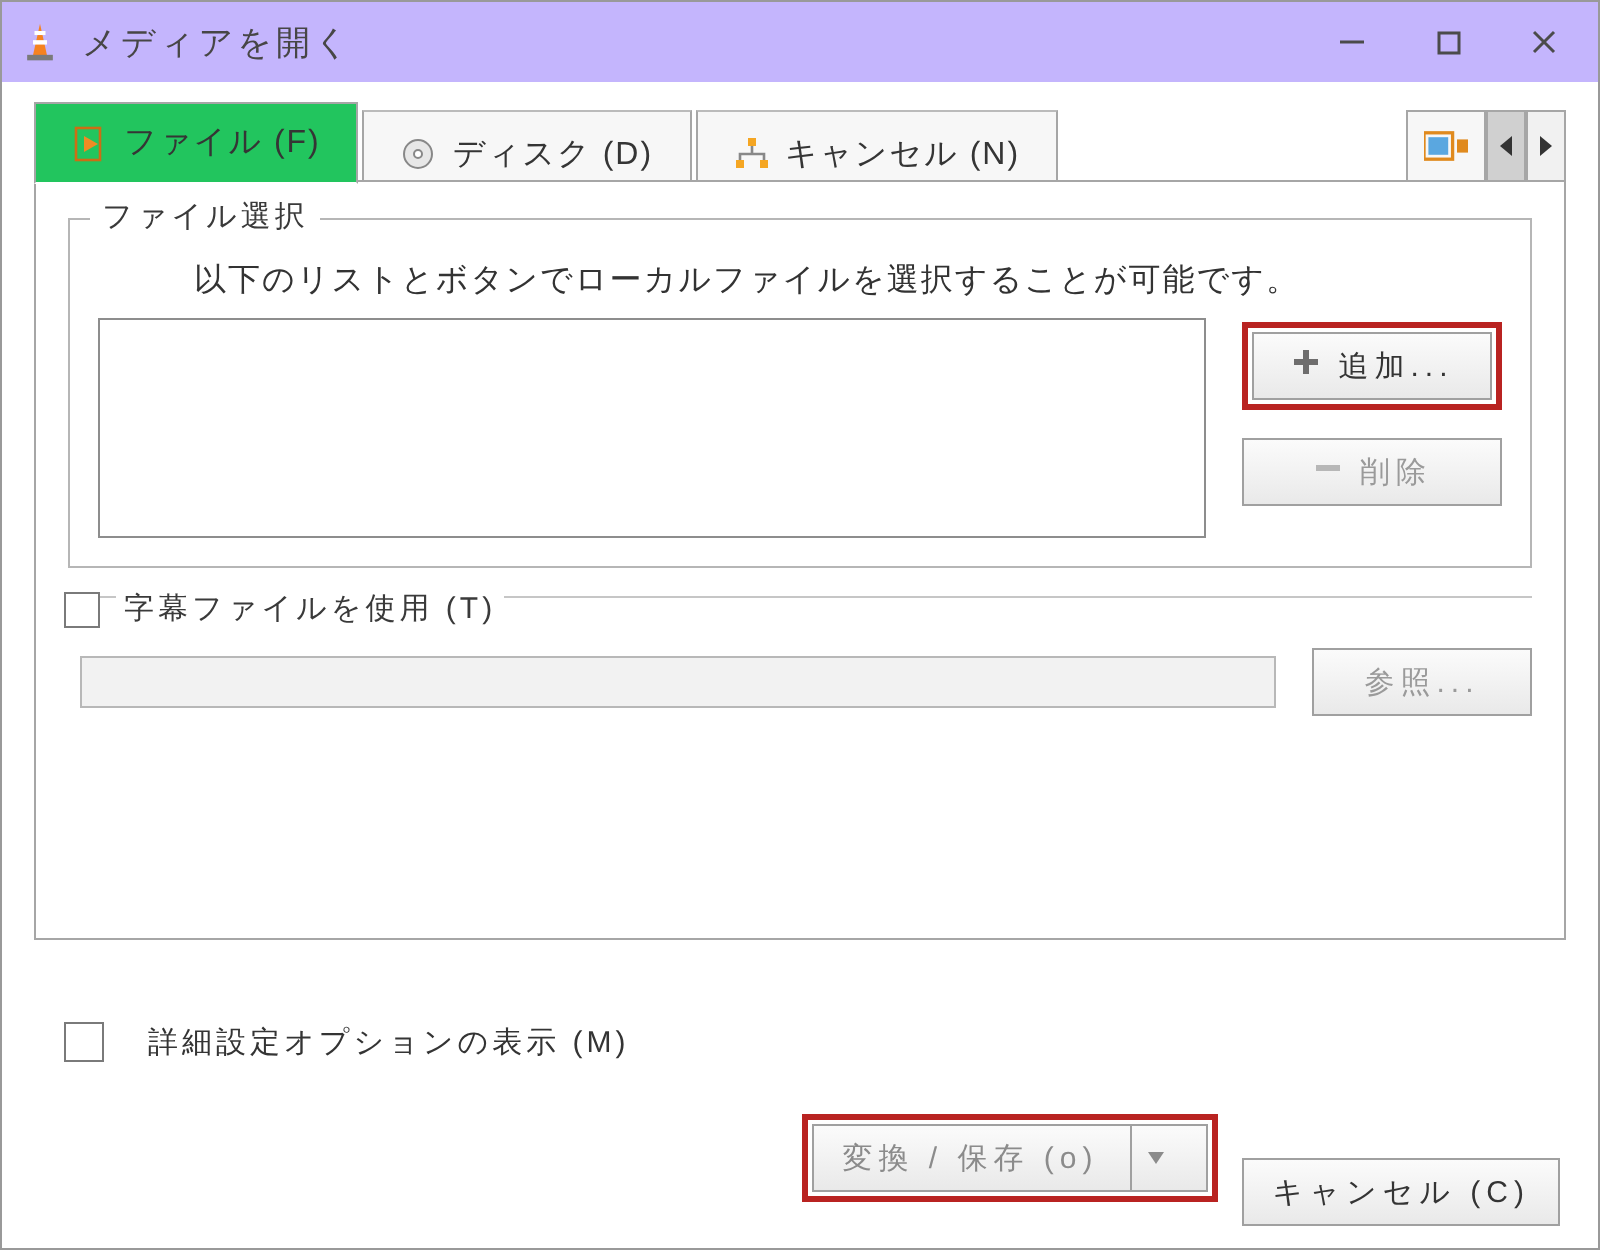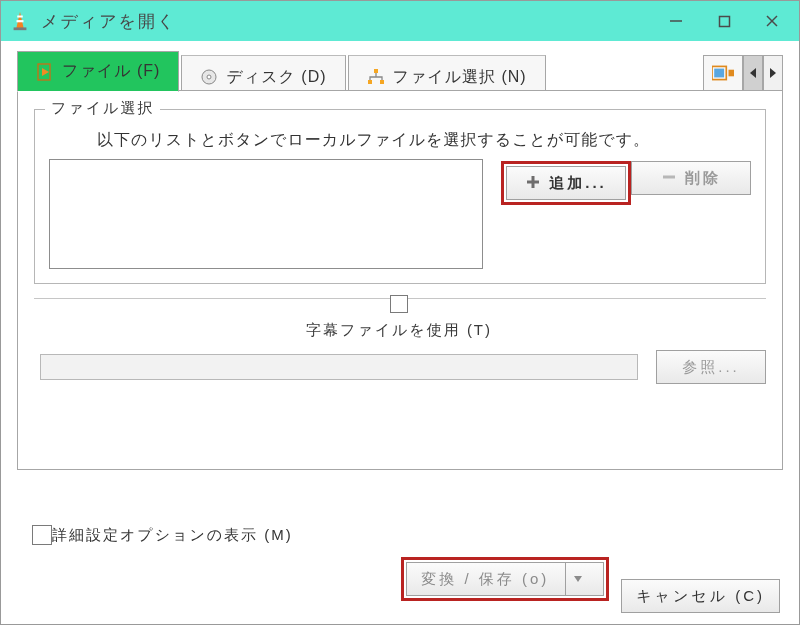--- a/index.html
+++ b/index.html
@@ -10,21 +10,21 @@
       width: 800px;
       height: 625px;
       overflow: hidden;
       border: 1px solid #999;
     }
     .titlebar {
       height: 40px;
       display: flex;
       align-items: center;
       padding: 0 4px 0 8px;
-      background: #5eead4;
+      background: #c4b5fd;
     }
     .vlc-cone {
       width: 22px; height: 22px;
       margin-right: 10px;
     }
     .title-text {
       flex: 1;
       font-size: 17px;
       color: #474646;
       letter-spacing: 2px;
@@ -144,23 +144,23 @@
       gap: 18px;
     }
     .file-list {
       flex: 1;
       height: 110px;
       border: 1px solid #8d8d8d;
       background: #fff;
     }
     .file-buttons {
       display: flex;
-      flex-direction: row;
+      flex-direction: column;
+      gap: 14px;
       padding-top: 2px;
-      font-weight: bold;
     }
     .btn {
       height: 34px;
       min-width: 120px;
       border: 1px solid #a0a0a0;
       background: linear-gradient(#fbfbfb, #e9e9e9);
       display: flex;
       align-items: center;
       justify-content: center;
       font-size: 15px;
@@ -204,22 +204,23 @@
       background: #c6c6c6;
       margin: 10px 0 14px 0;
     }
 
     .bottom-area {
       position: absolute;
       left: 20px; right: 20px;
       bottom: 12px;
     }
     .adv-check {
-      display:flex; align-items:center; gap:0;
+      display:flex; align-items:center; gap:22px;
       font-size:15px; letter-spacing:2px; color:#343434;
+      margin-bottom: 14px;
       padding-left: 12px;
     }
     .bottom-buttons {
       display:flex;
       justify-content: flex-end;
       gap: 12px;
       align-items: center;
     }
     .convert-wrap.red-frame .btn { min-width: 190px; color:#8b8b8b;}
     .dropdown-chevron-part {
@@ -289,21 +290,21 @@
     </div>
     <div class="tab inactive">
       <span class="icon-sm">
         <svg viewBox="0 0 18 18" width="18" height="18">
           <rect x="7" y="1" width="4" height="4" fill="#f5a623"></rect>
           <rect x="1" y="12" width="4" height="4" fill="#f5a623"></rect>
           <rect x="13" y="12" width="4" height="4" fill="#f5a623"></rect>
           <path d="M9 5 V9 M3 12 V9 H15 V12" stroke="#888" fill="none" stroke-width="1.3"></path>
         </svg>
       </span>
-      <span>ファイル選択 (N)</span>
+      <span>キャンセル (N)</span>
     </div>
 
     <div class="tab-scroll">
       <div class="capture-icon">
         <svg viewBox="0 0 20 14" width="22" height="16">
           <rect x="0" y="1" width="13" height="12" fill="none" stroke="#e08a1e" stroke-width="1.5"></rect>
           <rect x="2" y="3" width="9" height="8" fill="#5aa7e0"></rect>
           <rect x="15" y="4" width="5" height="6" fill="#e08a1e"></rect>
         </svg>
       </div>
@@ -348,21 +349,21 @@
             </span>
             <span>削除</span>
           </div>
         </div>
       </div>
     </div>
 
     <div class="group-divider"></div>
 
     <div class="sub-section" style="position:relative; top:-26px;">
-      <div class="check-row" style="margin-left:-2px;flex-direction:column;">
+      <div class="check-row" style="margin-left:-2px;">
         <span class="checkbox"></span>
         <span style="background:#fff;padding:0 4px;">字幕ファイルを使用 (T)</span>
       </div>
       <div class="sub-file-row">
         <div class="text-input-disabled"></div>
         <div class="btn disabled" style="min-width:110px;">
           <span>参照...</span>
         </div>
       </div>
     </div>

